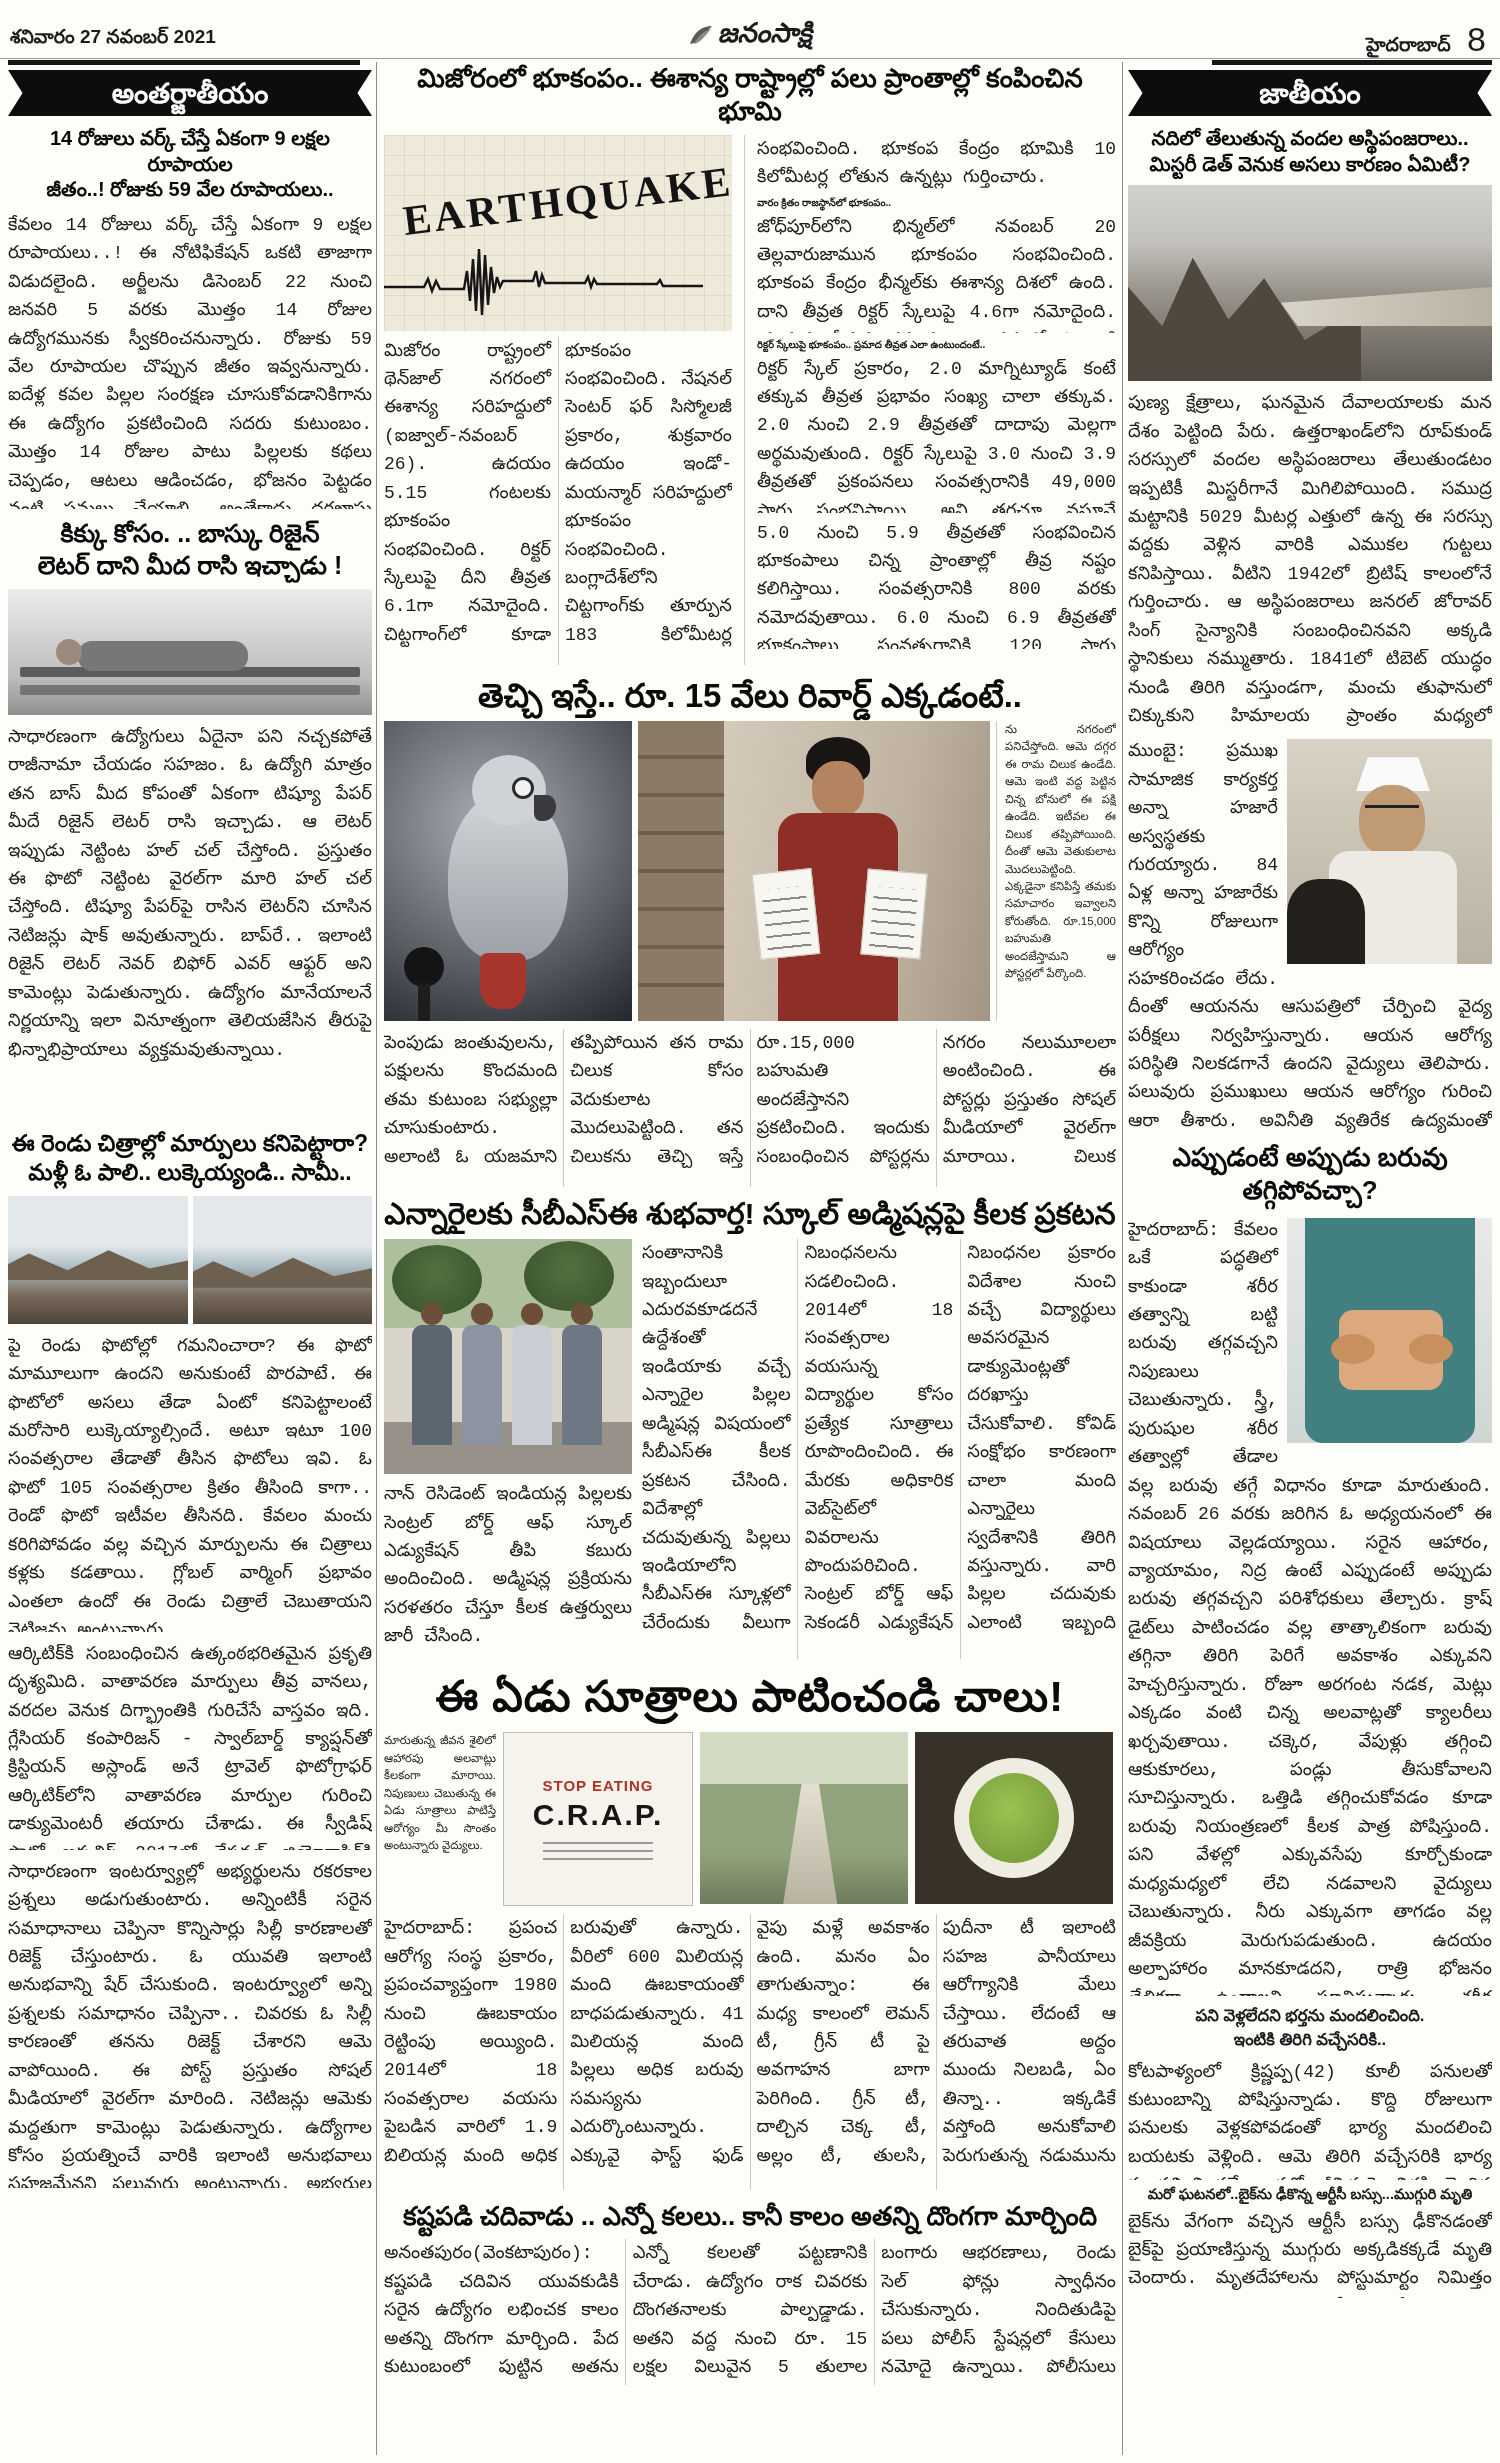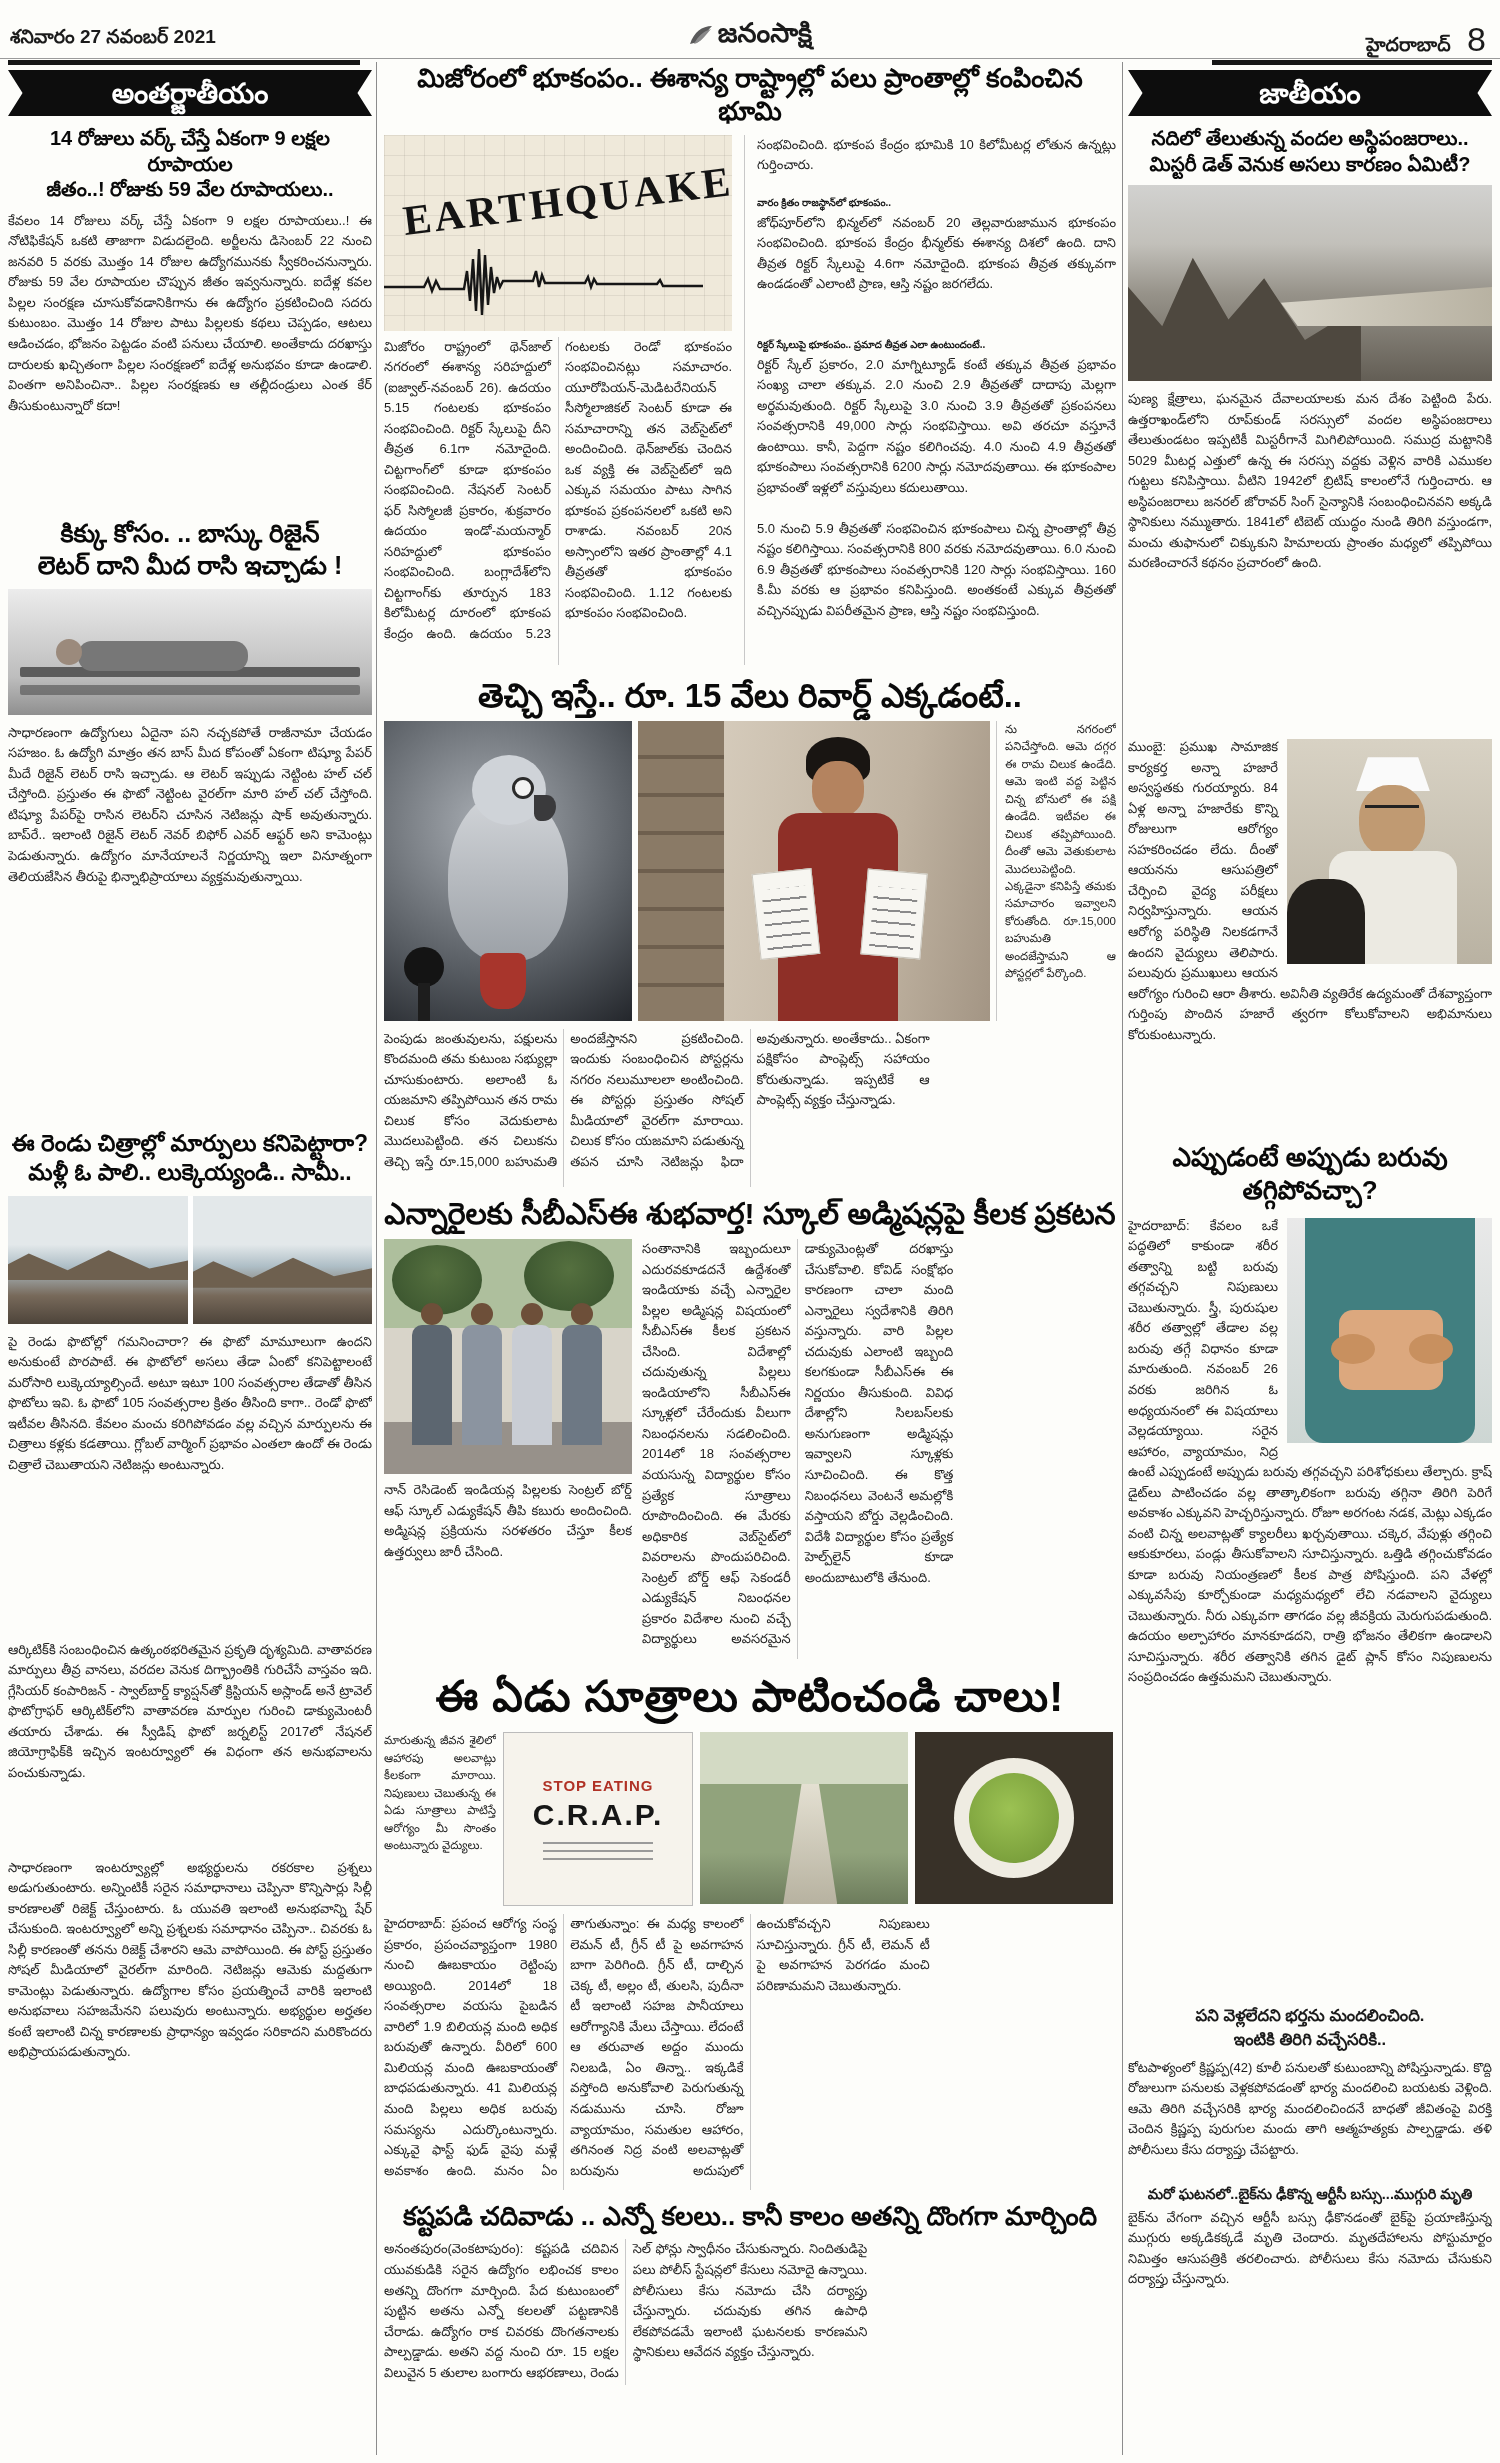--- a/index.html
+++ b/index.html
@@ -1,21 +1,21 @@
 <!DOCTYPE html>
 <html><head>
 <meta charset="utf-8">
 <style>
   html,body{margin:0;padding:0;}
   body{width:1500px;height:2463px;position:relative;background:#fdfdfa;
        font-family:"Liberation Sans","DejaVu Sans",sans-serif;color:#1b1b1b;overflow:hidden;}
   
   #header{position:absolute;left:0;top:0;width:1500px;height:58px;}
   .date{position:absolute;left:10px;top:26px;font-size:19px;font-weight:bold;}
-  .masthead{position:absolute;left:0;top:18px;width:1500px;text-align:center;font-size:27px;font-weight:bold;}
+  .masthead{position:absolute;left:0;top:18px;width:1500px;text-align:center;font-size:27px;font-weight:bold;font-style:italic;}
   .masthead svg{vertical-align:middle;margin-right:4px;}
   .citywrap{position:absolute;right:14px;top:20px;font-weight:bold;}
   .city{font-size:19px;}
   .pageno{font-size:34px;font-weight:normal;margin-left:12px;}
   .hairline{position:absolute;left:0;top:58px;width:1500px;height:1px;background:#9a9a9a;}
   .bar{position:absolute;top:60px;height:5px;background:#161616;}
   .bar.l{left:8px;width:352px;} .bar.r{left:1212px;width:280px;}
   .vrule{position:absolute;top:62px;height:2393px;width:1px;background:#8c8c8c;}
   
   .col{position:absolute;top:70px;}
@@ -23,21 +23,21 @@
   #centercol{left:384px;width:732px;top:62px;}
   #rightcol{left:1128px;width:364px;}
   
   .banner{background:#0d0d0d;color:#fff;font-weight:bold;font-size:28px;text-align:center;
           height:46px;line-height:48px;margin-bottom:10px;
           clip-path:polygon(0 0,100% 0,96% 50%,100% 100%,0 100%,4% 50%);}
   .hl{font-weight:bold;text-align:center;line-height:1.28;color:#0a0a0a;}
   .hl .ln{display:block;}
   .h20{font-size:20px;} .h23{font-size:23px;} .h25{font-size:25px;} .h27{font-size:26px;}
   .h30{font-size:30px;} .h34{font-size:33px;} .h42{font-size:43px;letter-spacing:1px;}
-  .btxt{font-size:13px;line-height:1.58;text-align:justify;overflow:hidden;column-fill:auto;}
+  .btxt{font-size:18px;line-height:1.58;text-align:justify;overflow:hidden;column-fill:auto;font-family:Liberation Mono, monospace;}
   .c2{column-count:2;column-gap:14px;column-rule:1px solid #c8c8c8;}
   .c3{column-count:3;column-gap:14px;column-rule:1px solid #c8c8c8;}
   .c4{column-count:4;column-gap:13px;column-rule:1px solid #c8c8c8;}
   .sub{font-weight:bold;font-size:10px;margin:6px 0 2px;}
   .subc{font-weight:bold;font-size:16.5px;text-align:center;line-height:1.45;}
   .mt6{margin-top:6px;} .mt8{margin-top:8px;} .mt10{margin-top:10px;}
   .photo{position:relative;overflow:hidden;background:#ddd;}
   .float-photo{float:right;margin:2px 0 6px 9px;}
   
   .ph-job{height:118px;background:linear-gradient(115deg,#ecdcc4,#d1ab7e 55%,#8e6f4d);}

